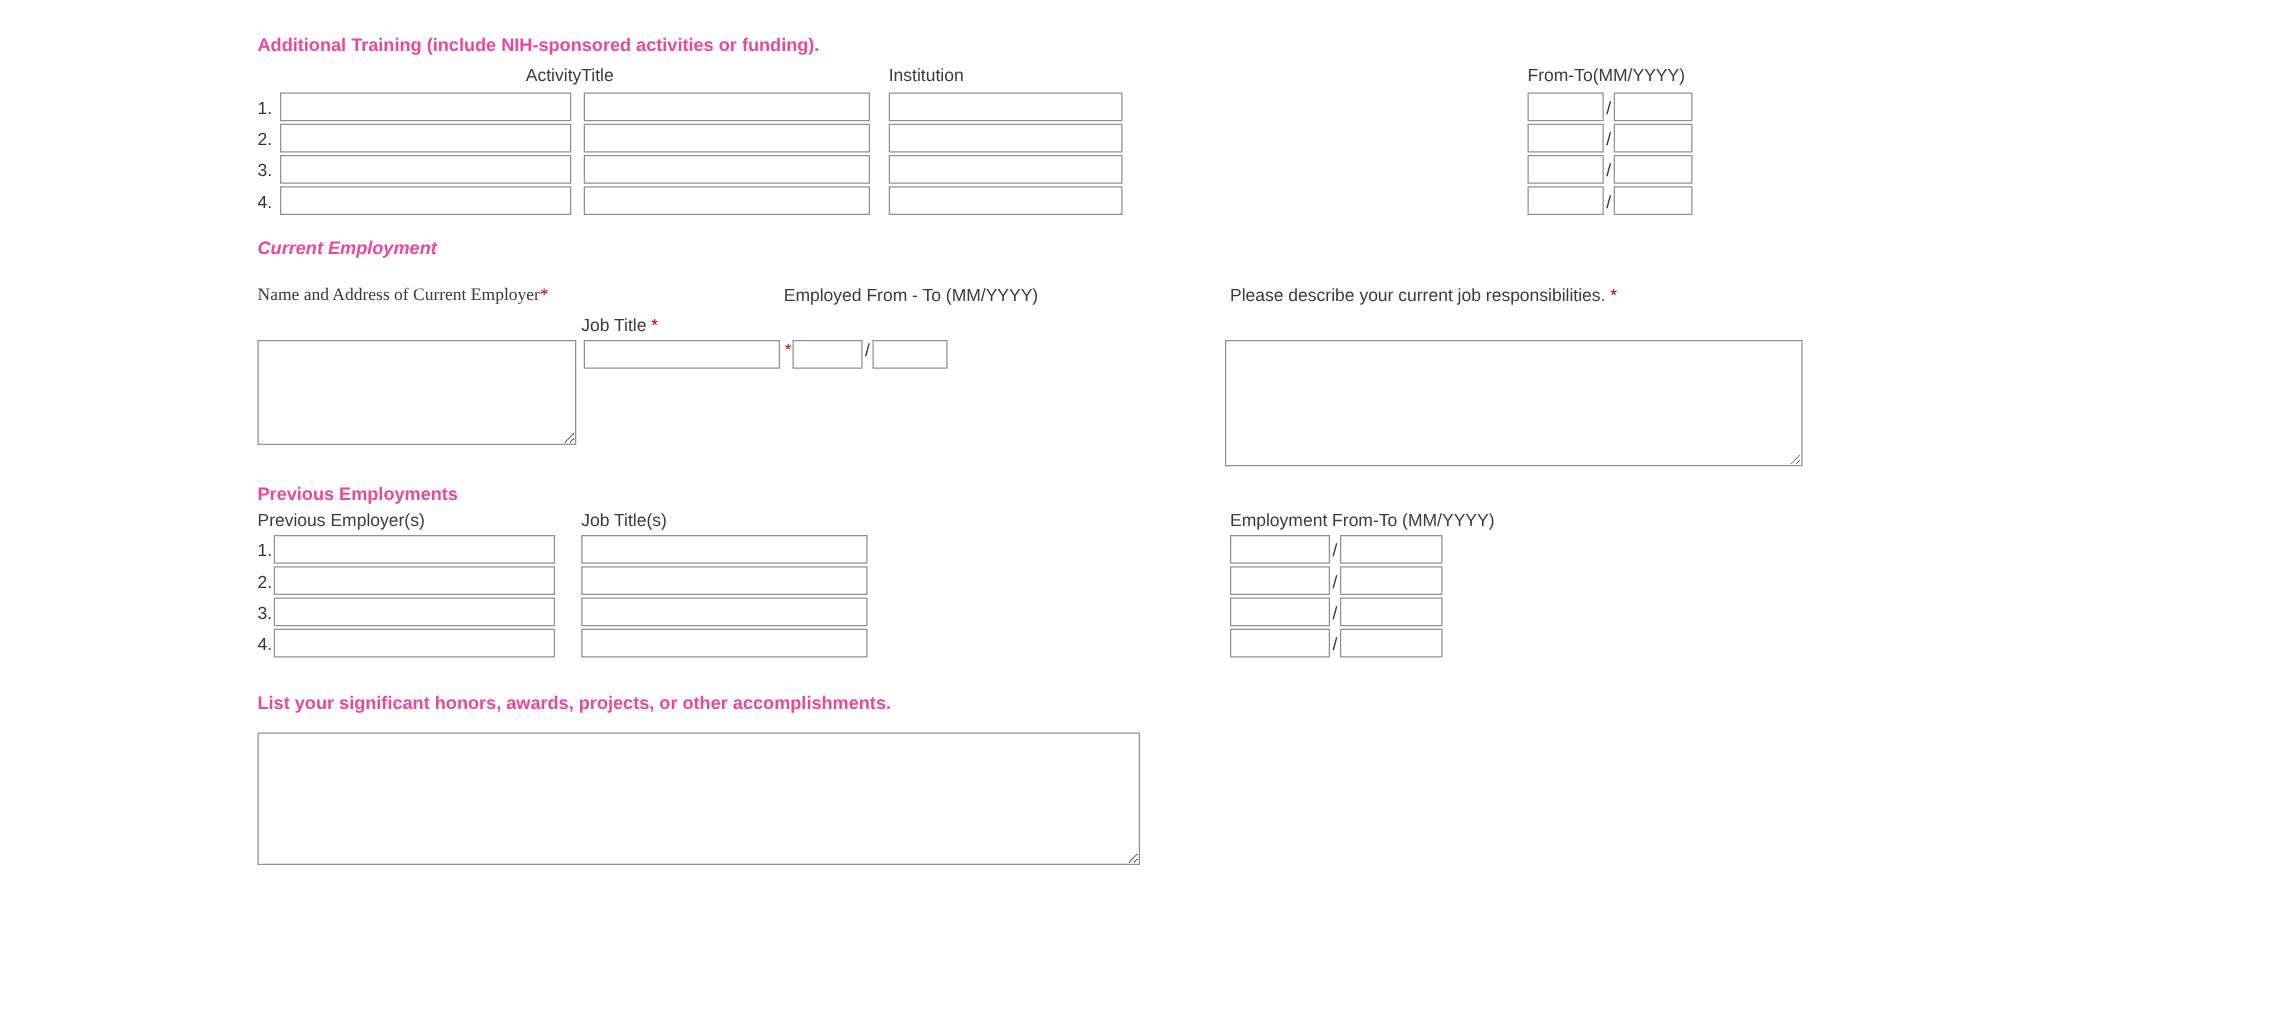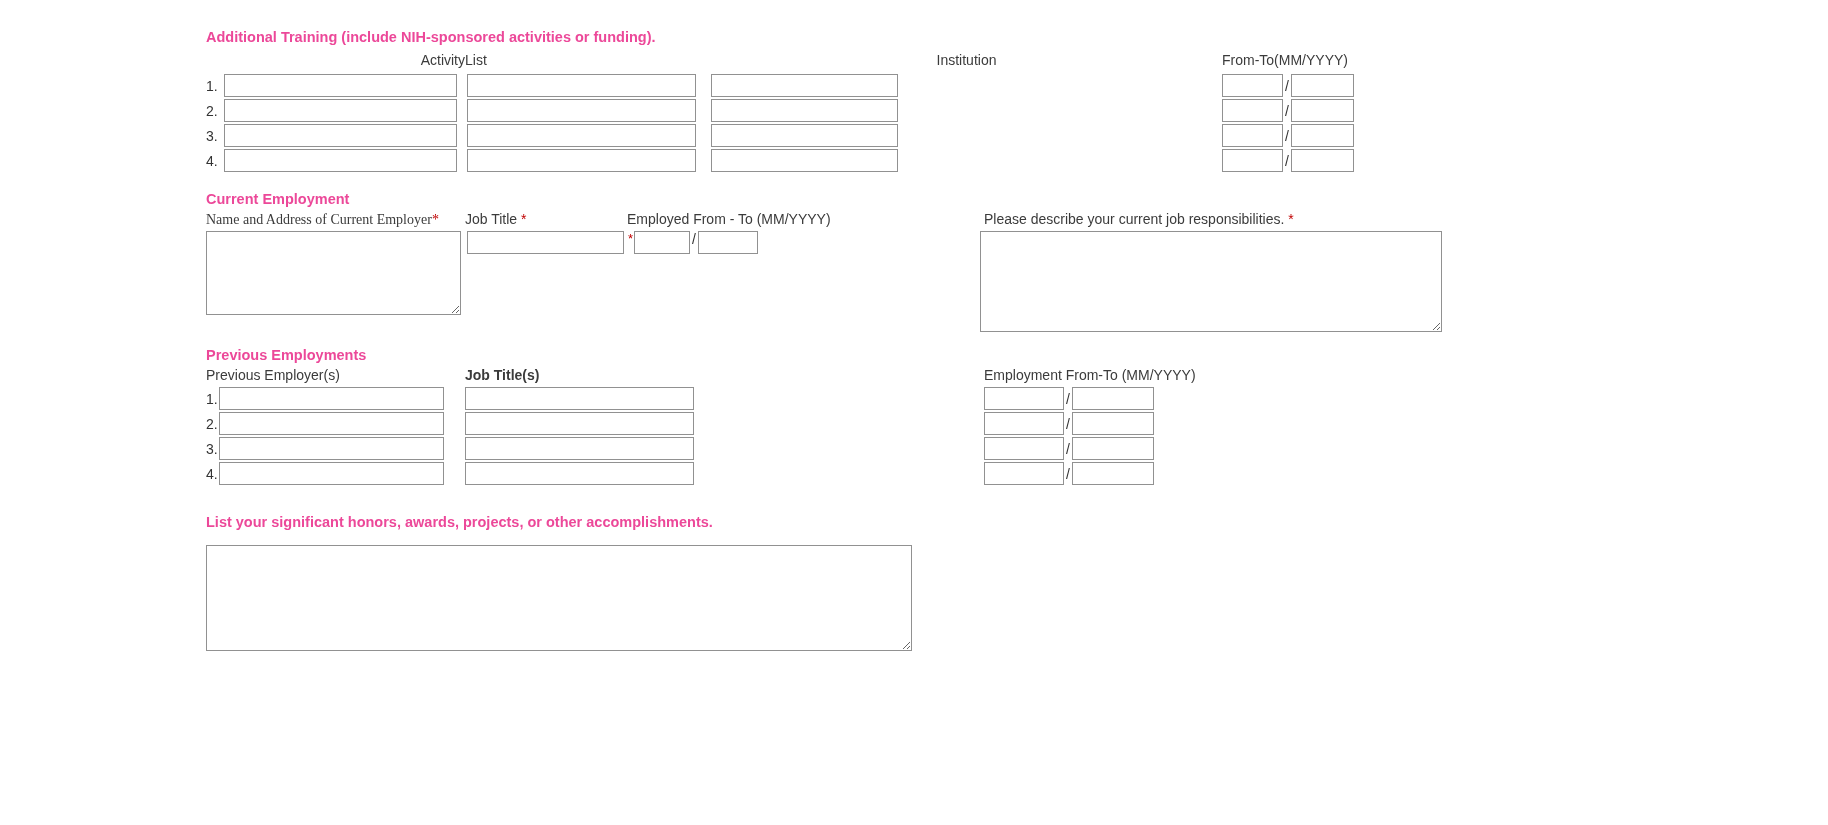--- a/index.html
+++ b/index.html
@@ -43,49 +43,49 @@
     border-radius: 0;
   }
   .row { display: flex; align-items: center; margin-bottom: 2px; }
   .num { font-size: 14px; color: #333; }
   .slash { padding: 0 2px; color: #333; }
   .req { color: #c00000; }
 
   
   .s1 .c1 { width: 259px; text-align: right; }
   .s1 .c2 { width: 246px; }
-  .s1 .c3 { width: 511px; text-align: center; }
+  .s1 .c3 { width: 511px; }
   .s1 .num  { width: 18px; }
   .s1 .act  { width: 233px; margin-right: 10px; }
   .s1 .fld  { width: 229px; margin-right: 15px; }
   .s1 .inst { width: 187px; }
   .s1 .from { width: 61px; margin-left: 324px; }
   .s1 .to   { width: 63px; }
 
   
   .s2 { margin-top: 18px; }
-  .s2 .section-heading { margin-bottom: 3px; }
+  .s2 .section-heading { margin-bottom: 20px; font-style: italic; }
   .s2 .col-labels { margin-bottom: 3px; }
   .s2 .c1 { width: 259px; font-family: Liberation Serif, serif; }
-  .s2 .c2 { width: 162px; }
+  .s2 .c2 { width: 162px; margin-top: 24px; }
   .s2 .c3 { width: 357px; }
   .s2 .controls { display: flex; align-items: flex-start; }
   .s2 .employer-box { width: 255px; height: 84px; margin-right: 6px; }
   .s2 .jobtitle { width: 157px; }
   .s2 .pre-star { margin: 0 1px 0 4px; font-size: 13px; }
   .s2 .efrom { width: 56px; }
   .s2 .eto   { width: 60px; }
   .s2 .resp-box { width: 462px; height: 101px; margin-left: 222px; }
 
   
   .s3 { margin-top: 14px; }
   .s3 .section-heading { margin-bottom: 3px; margin-top: 12px; }
   .s3 .col-labels { margin-bottom: 3px; }
   .s3 .c1 { width: 259px; }
-  .s3 .c2 { width: 519px; font-weight: bold; }
+  .s3 .c2 { width: 519px; }
   .s3 .num { width: 13px; }
   .s3 .emp { width: 225px; margin-right: 21px; }
   .s3 .jt  { width: 229px; margin-right: 290px; }
   .s3 .from { width: 80px; }
   .s3 .to   { width: 82px; }
 
   
   .s4 { margin-top: 24px; }
   .s4 .section-heading { margin-bottom: 8px; }
   .s5 { margin-top: 28px; }
@@ -94,21 +94,21 @@
 </style>
 </head>
 <body>
 
 <div class="page">
 
   <section class="s1">
     <div class="section-heading">Additional Training (include NIH-sponsored activities or funding).</div>
     <div class="col-labels">
       <span class="c1">Activity</span>
-      <span class="c2">List</span>
+      <span class="c2">Title</span>
       <span class="c3">Institution</span>
       <span class="c4">From-To(MM/YYYY)</span>
     </div>
 
     <div class="row">
       <span class="num">1.</span>
       <input class="txt act" type="text" style="">
       <input class="txt fld" type="text" style="">
       <input class="txt inst" type="text" style="">
       <input class="txt from" type="text" style="">

